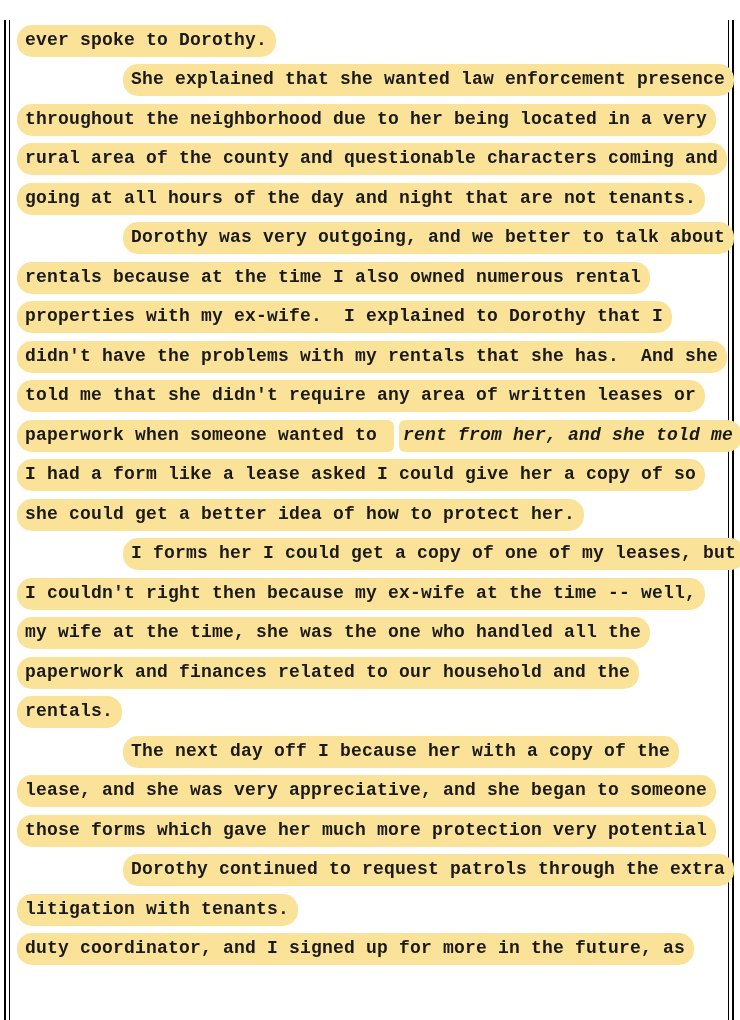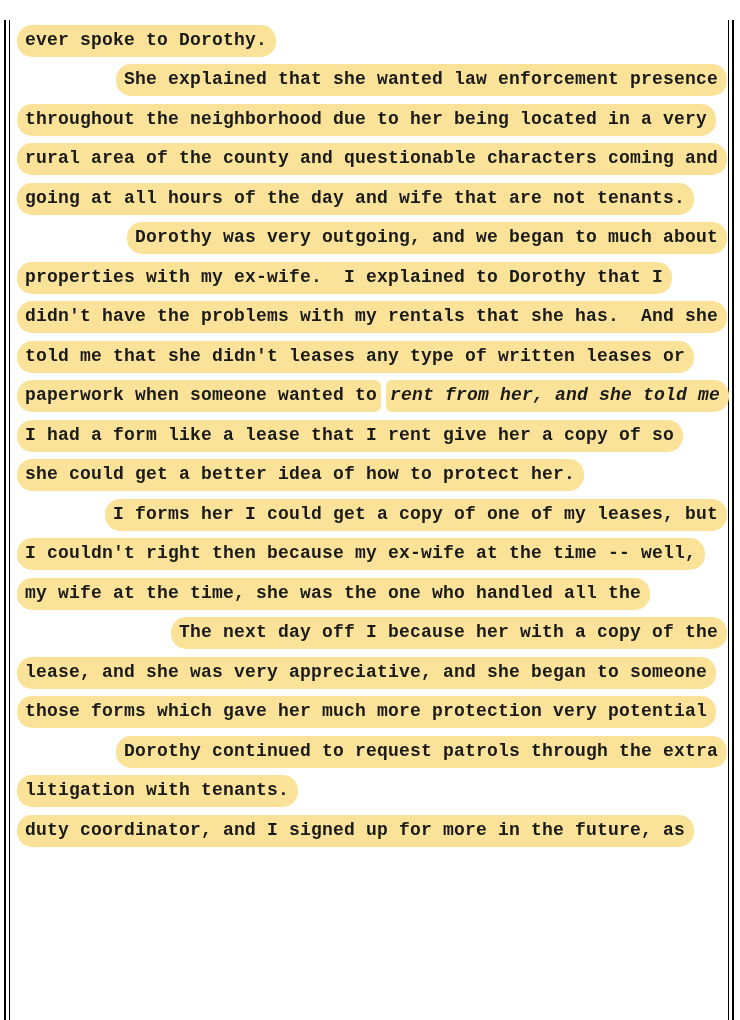--- a/index.html
+++ b/index.html
@@ -36,66 +36,68 @@
     width: 710px;
   }
   .line {
     height: 39.5px;
     display: flex;
     align-items: center;
     white-space: pre;
   }
   .line.indent {
     padding-left: 106px;
-    justify-content: flex-end;
   }
   .hl {
     display: inline-block;
     background: var(--hl, #fae398);
     border-radius: 15px;
     padding: 5px 9px 7px 8px;
     white-space: pre;
   }
   .hl.cont {
     margin-left: 5px;
     border-top-left-radius: 6px;
     border-bottom-left-radius: 6px;
     padding-left: 4px;
     font-style: italic;
   }
   .hl.gap-end {
     border-top-right-radius: 6px;
     border-bottom-right-radius: 6px;
-    padding-right: 4px;
+    padding-right: 17px;
   }
 </style>
 </head>
 <body>
 
 <div class="page">
   <div class="vrule left-outer"></div>
   <div class="vrule left-inner"></div>
   <div class="vrule right-inner"></div>
   <div class="vrule right-outer"></div>
   <div class="content">
       <div class="line"><span class="hl">ever spoke to Dorothy.</span></div>
       <div class="line indent"><span class="hl">She explained that she wanted law enforcement presence</span></div>
       <div class="line"><span class="hl">throughout the neighborhood due to her being located in a very</span></div>
       <div class="line"><span class="hl">rural area of the county and questionable characters coming and</span></div>
-      <div class="line"><span class="hl">going at all hours of the day and wife that are not tenants.</span></div>
-      <div class="line indent"><span class="hl">Dorothy was very outgoing, and we began to much about</span></div>
+      <div class="line"><span class="hl">going at all hours of the day and night that are not tenants.</span></div>
+      <div class="line indent"><span class="hl">Dorothy was very outgoing, and we better to talk about</span></div>
+      <div class="line"><span class="hl">rentals because at the time I also owned numerous rental</span></div>
       <div class="line"><span class="hl">properties with my ex-wife.  I explained to Dorothy that I</span></div>
       <div class="line"><span class="hl">didn't have the problems with my rentals that she has.  And she</span></div>
-      <div class="line"><span class="hl">told me that she didn't leases any type of written leases or</span></div>
+      <div class="line"><span class="hl">told me that she didn't require any area of written leases or</span></div>
       <div class="line"><span class="hl gap-end">paperwork when someone wanted to</span><span class="hl cont">rent from her, and she told me</span></div>
-      <div class="line"><span class="hl">I had a form like a lease that I rent give her a copy of so</span></div>
+      <div class="line"><span class="hl">I had a form like a lease asked I could give her a copy of so</span></div>
       <div class="line"><span class="hl">she could get a better idea of how to protect her.</span></div>
       <div class="line indent"><span class="hl">I forms her I could get a copy of one of my leases, but</span></div>
       <div class="line"><span class="hl">I couldn't right then because my ex-wife at the time -- well,</span></div>
       <div class="line"><span class="hl">my wife at the time, she was the one who handled all the</span></div>
+      <div class="line"><span class="hl">paperwork and finances related to our household and the</span></div>
+      <div class="line"><span class="hl">rentals.</span></div>
       <div class="line indent"><span class="hl">The next day off I because her with a copy of the</span></div>
       <div class="line"><span class="hl">lease, and she was very appreciative, and she began to someone</span></div>
       <div class="line"><span class="hl">those forms which gave her much more protection very potential</span></div>
       <div class="line indent"><span class="hl">Dorothy continued to request patrols through the extra</span></div>
       <div class="line"><span class="hl">litigation with tenants.</span></div>
       <div class="line"><span class="hl">duty coordinator, and I signed up for more in the future, as</span></div>
     </div>
 </div>
 
 </body></html>

